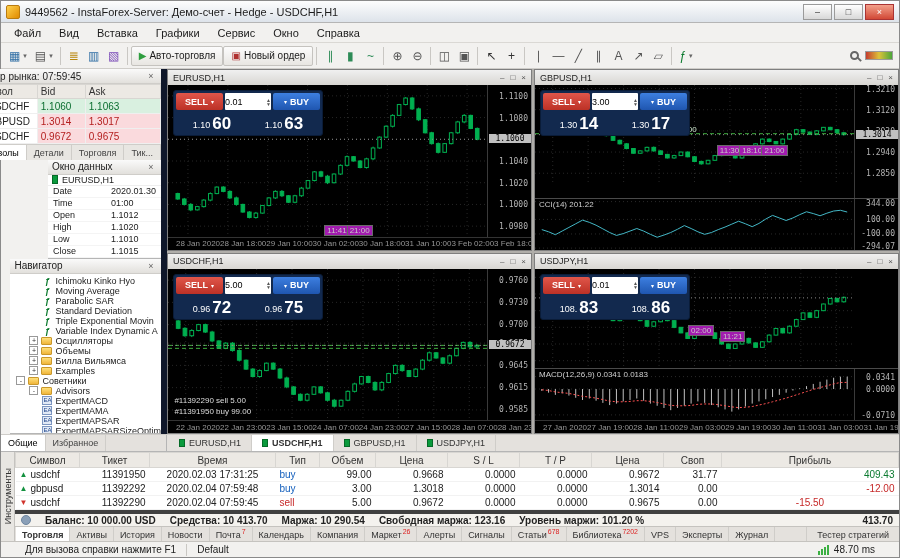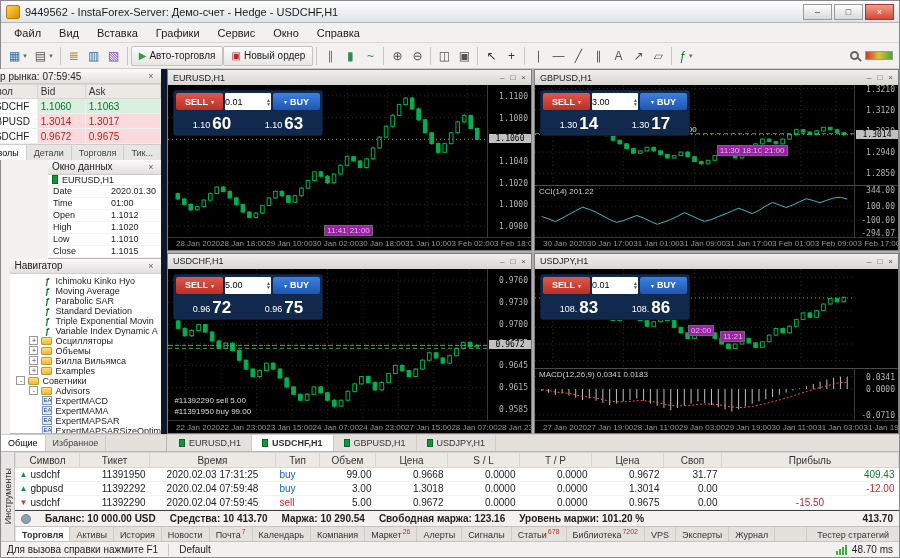--- a/index.html
+++ b/index.html
@@ -104,31 +104,31 @@
   .lower { height:90px; flex:0 0 90px; display:flex; border-top:1px solid #b5b5b5; min-width:0; }
   .side-tab { width:14px; flex:0 0 14px; background:#e8e6e2; border-right:1px solid #c5c3bf; display:flex; align-items:center; justify-content:center; }
   .side-tab span { writing-mode:vertical-rl; transform:rotate(180deg); font-size:9px; color:#333; }
   .terminal-wrap { flex:1; display:flex; flex-direction:column; min-width:0; background:#fff; }
   .term-table { width:100%; border-collapse:collapse; font-size:10px; table-layout:fixed; }
   .term-table th { height:15px; font-weight:normal; text-align:center; background:#ece9e4; border:1px solid #d8d6d2; color:#333; overflow:hidden; }
   .term-table td { height:14px; padding:0 4px; border-bottom:1px solid #f2f2f2; overflow:hidden; white-space:nowrap; }
   .t-sym { display:flex; align-items:center; gap:3px; }
   .type-buy { color:#1560bd; } .type-sell { color:#c62828; }
   .p-pos { color:#0a7a2f; } .p-neg { color:#c62828; }
-  .balance-row { height:16px; flex:0 0 16px; display:flex; align-items:center; gap:14px; background:#f4f2ee; border-top:1px solid #404040; font-size:10px; font-weight:bold; padding:0 6px; white-space:nowrap; overflow:hidden; }
+  .balance-row { height:16px; flex:0 0 16px; display:flex; align-items:center; gap:14px; background:#f4f2ee; border-top:4px solid #404040; font-size:10px; font-weight:bold; padding:0 6px; white-space:nowrap; overflow:hidden; }
   .balance-icon { width:10px; height:10px; flex:0 0 10px; border-radius:50%; background:#8ba0b8; border:1px solid #6e86a0; }
   .balance-right { margin-left:auto; }
   .bottom-tabs { height:16px; flex:0 0 16px; display:flex; background:#e4e1dd; border-top:1px solid #c5c3bf; align-items:stretch; padding-left:1px; overflow:hidden; }
   .btab { display:flex; align-items:center; padding:0 6px; font-size:9px; color:#333; border-right:1px solid #cfcdc9; white-space:nowrap; }
   .btab.active { background:#fff; font-weight:bold; }
   .badge { color:#d22; font-size:7px; margin-left:1px; position:relative; top:-3px; }
   .tester-tab { margin-left:auto; display:flex; align-items:center; border-left:1px solid #cfcdc9; padding:0 10px; font-size:9px; color:#333; }
 
   
-  .statusbar { height:16px; flex:0 0 16px; display:flex; align-items:center; background:#f2f1ef; border-top:1px solid #c5c3bf; font-size:10px; color:#222; padding:0 6px; }
+  .statusbar { height:16px; flex:0 0 16px; display:flex; align-items:center; background:#f2f1ef; border-top:1px solid #c5c3bf; font-size:10px; color:#222; padding:0 24px; }
   .sb-sep { width:1px; height:12px; background:#c9c7c3; margin:0 10px; }
   .sb-spacer { flex:1; }
   .conn-bars { display:flex; align-items:flex-end; gap:1px; margin-right:5px; }
   .conn-bars i { width:2px; background:#3cb043; display:inline-block; }
 </style>
 </head>
 <body>
 
 <div class="app">
 
@@ -774,30 +774,20 @@
                 <span class="axis-label" style="top: 43px;">-294.07</span>
               </div>
               <svg width="319" height="51" style="position: absolute; left: 0px; top: 0px; z-index: 1;">
                 <line x1="0" y1="2.6228571428571428" x2="319" y2="2.6228571428571428" stroke="#2a2a2a" stroke-dasharray="1,3"></line>
                 <line x1="0" y1="20.400000000000002" x2="319" y2="20.400000000000002" stroke="#2a2a2a" stroke-dasharray="1,3"></line>
                 <line x1="0" y1="34.971428571428575" x2="319" y2="34.971428571428575" stroke="#2a2a2a" stroke-dasharray="1,3"></line>
                 <line x1="0" y1="49.11081428571428" x2="319" y2="49.11081428571428" stroke="#2a2a2a" stroke-dasharray="1,3"></line>
                 <polyline points="6.787234042553192,30.599999999999998 13.574468085106384,32.785714285714285 20.361702127659576,35.699999999999996 27.148936170212767,32.05714285714286 33.93617021276596,28.414285714285715 40.72340425531915,24.771428571428572 47.51063829787234,21.12857142857143 54.297872340425535,23.314285714285713 61.08510638297873,26.228571428571428 67.87234042553192,29.871428571428574 74.65957446808511,33.51428571428571 81.4468085106383,36.42857142857143 88.2340425531915,34.60714285714286 95.02127659574468,32.05714285714286 101.80851063829788,29.50714285714286 108.59574468085107,32.05714285714286 115.38297872340426,35.33571428571428 122.17021276595746,38.25 128.95744680851064,36.06428571428572 135.74468085106383,33.51428571428571 142.53191489361703,30.235714285714288 149.31914893617022,26.592857142857145 156.10638297872342,29.50714285714286 162.8936170212766,32.785714285714285 169.6808510638298,35.33571428571428 176.468085106383,33.51428571428571 183.25531914893617,30.599999999999998 190.04255319148936,28.05 196.82978723404256,25.135714285714286 203.61702127659575,22.22142857142857 210.40425531914894,24.771428571428572 217.19148936170214,27.685714285714283 223.97872340425533,24.40714285714286 230.76595744680853,20.035714285714285 237.55319148936172,16.392857142857142 244.34042553191492,18.942857142857143 251.1276595744681,21.492857142857144 257.9148936170213,18.942857142857143 264.7021276595745,15.664285714285715 271.48936170212767,12.75 278.2765957446809,14.571428571428571 285.06382978723406,16.757142857142856 291.8510638297872,14.207142857142857 298.63829787234044,12.02142857142857 305.4255319148936,11.292857142857143 312.21276595744683,13.041428571428572" fill="none" stroke="#43b7c6" stroke-width="1"></polyline>
               </svg>
             </div>
-            <div class="chart-time">
-              <span>30 Jan 2020</span>
-              <span>30 Jan 17:00</span>
-              <span>31 Jan 01:00</span>
-              <span>31 Jan 09:00</span>
-              <span>31 Jan 17:00</span>
-              <span>3 Feb 01:00</span>
-              <span>3 Feb 09:00</span>
-              <span>3 Feb 17:00</span>
-            </div>
           </div>
         </div>
         <div class="chart-window">
           <div class="chart-titlebar">
             <span>USDCHF,H1</span>
             <span class="cw-btns">
               <span>–</span>
               <span>□</span>
               <span>×</span>
             </span>

